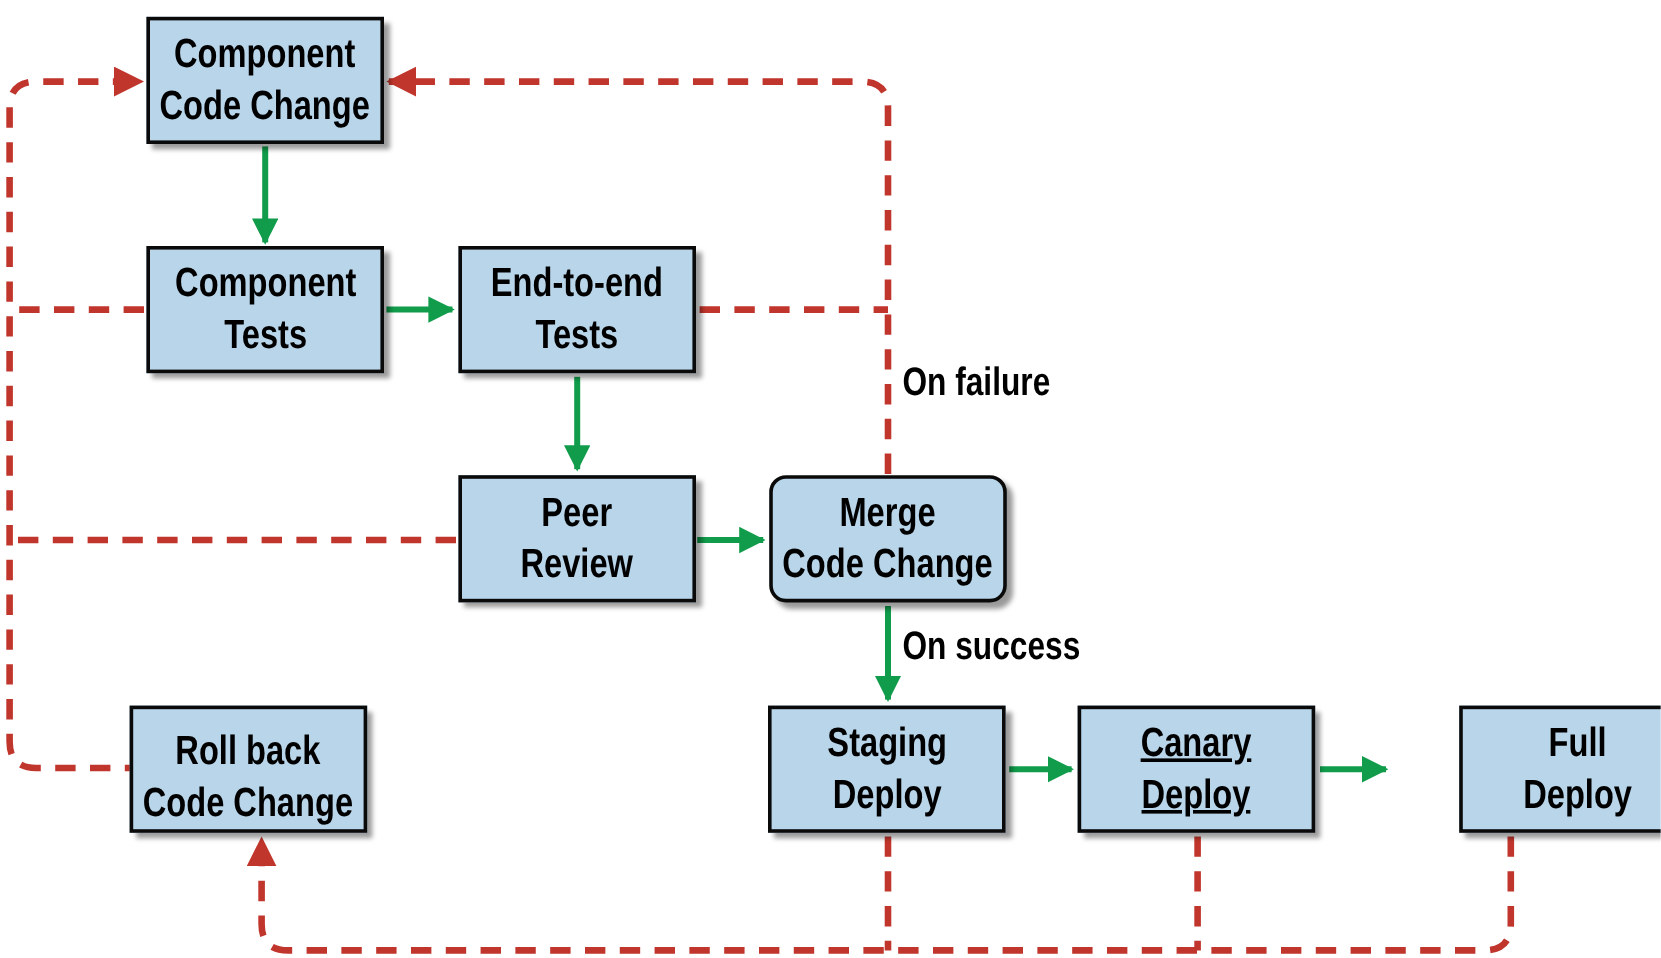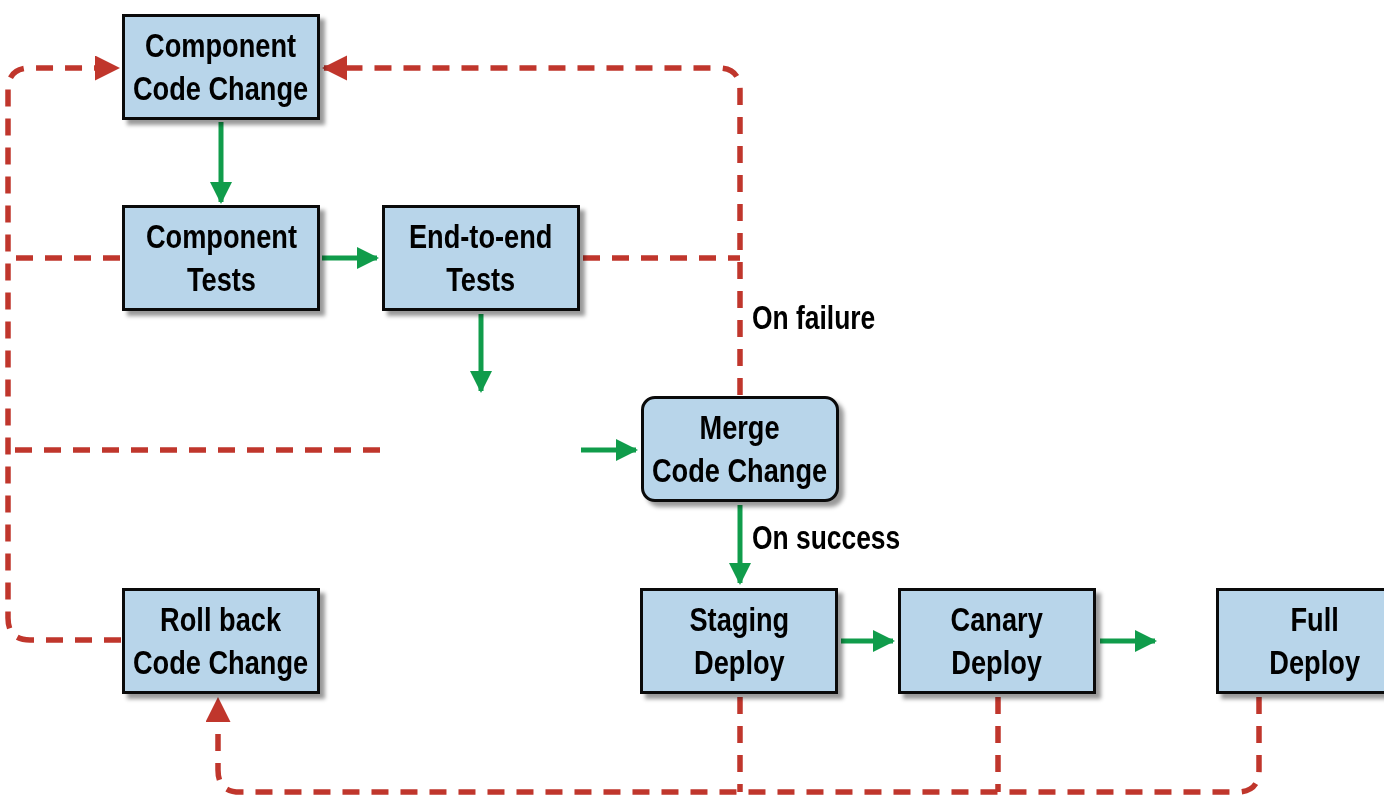--- a/index.html
+++ b/index.html
@@ -123,50 +123,56 @@
     </div>
   </div>
 
   <div class="node" style="left:382px; top:205px;align-items:center;">
     <div class="node-label">
       <div>End-to-end</div>
       <div>Tests</div>
     </div>
   </div>
 
+  <div class="node" style="left:382px; top:396px;">
+    <div class="node-label">
+      <div>Peer</div>
+      <div>Review</div>
+    </div>
+  </div>
 
   <div class="node" style="left:641px; top:396px;border-radius:14px;">
     <div class="node-label">
       <div>Merge</div>
       <div>Code Change</div>
     </div>
   </div>
 
   <div class="node" style="left:640px; top:588px;align-items:center;">
     <div class="node-label">
       <div>Staging</div>
       <div>Deploy</div>
     </div>
   </div>
 
-  <div class="node" style="left:898px; top:588px;">
+  <div class="node" style="left:898px; top:588px;text-decoration:underline;">
     <div class="node-label">
       <div>Canary</div>
       <div>Deploy</div>
     </div>
   </div>
 
   <div class="node" style="left:1216px; top:588px;">
     <div class="node-label">
       <div>Full</div>
       <div>Deploy</div>
     </div>
   </div>
 
-  <div class="node" style="left:122px; top:588px;">
+  <div class="node" style="left:108px; top:588px;align-items:flex-end;">
     <div class="node-label">
       <div>Roll back</div>
       <div>Code Change</div>
     </div>
   </div>
 
   <div class="edge-label" style="left:752px; top:301px;">On failure</div>
   <div class="edge-label" style="left:752px; top:521px;">On success</div>
 
 </div>

